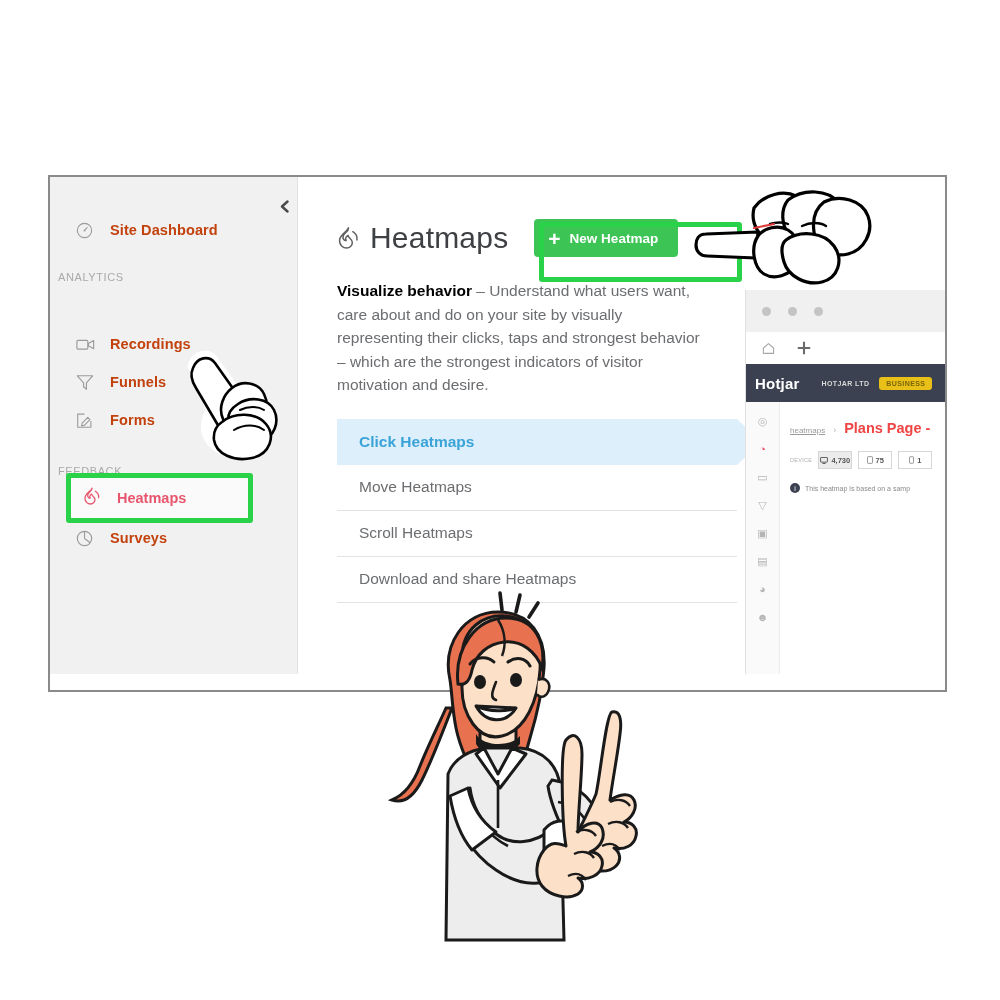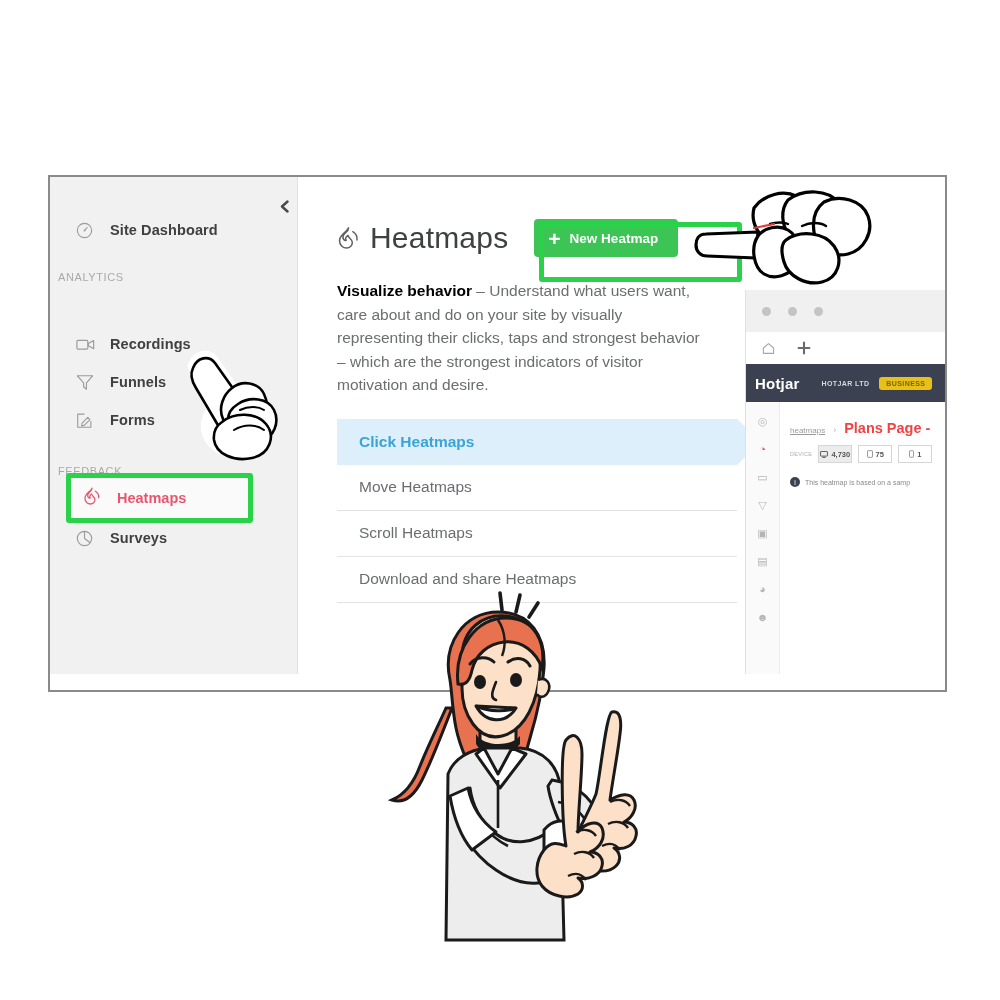--- a/index.html
+++ b/index.html
@@ -45,21 +45,21 @@
   .nav-item .ico {
     width: 26px; height: 22px;
     display: flex; align-items: center; justify-content: flex-start;
     flex: 0 0 26px;
     color: #9b9b9b;
   }
   .nav-item .lbl {
     margin-left: 8px;
     font-size: 14.5px;
     font-weight: bold;
-    color: #404040;
+    color: #c2410c;
     letter-spacing: .1px;
   }
   .nav-item.first { margin-top: 34px; }
   .nav-section {
     font-size: 11px;
     color: #a9a9a9;
     letter-spacing: .6px;
     padding-left: 8px;
     margin-top: 22px;
     margin-bottom: 4px;
@@ -186,21 +186,21 @@
     width: 34px; background: #fafafa; border-right: 1px solid #ececec;
     padding-top: 14px; display: flex; flex-direction: column; align-items: center; gap: 17px;
   }
   .pv-rail .r-ico { color:#b5b5b5; font-size: 11px; line-height: 1; }
   .pv-rail .r-ico.on { color:#e8566e; }
   .pv-main { flex: 1; padding: 18px 0 0 10px; }
   .pv-crumb { display:flex; align-items: baseline; gap: 8px; }
   .pv-crumb .c1 { font-size: 8px; color:#9a9a9a; text-decoration: underline; }
   .pv-crumb .c-sep { font-size: 9px; color:#b5b5b5; }
   .pv-crumb .c2 { font-size: 14.5px; color:#ef4444; font-weight: bold; white-space: nowrap; }
-  .pv-devices { display: flex; align-items: center; margin-top: 9px; gap: 6px; }
+  .pv-devices { display: flex; align-items: center; margin-top: 15px; gap: 6px; }
   .pv-devlabel { font-size: 5.5px; color:#b0b0b0; letter-spacing:.3px; }
   .pv-chip {
     border: 1px solid #d6d6d6; height: 18px; min-width: 34px;
     display: flex; align-items: center; justify-content: center; gap: 3px;
     font-size: 7.5px; font-weight: bold; color:#555;
   }
   .pv-chip.sel { background:#ececec; }
   .pv-note {
     margin-top: 14px; display:flex; align-items:center; gap:5px;
     font-size: 7px; color:#8a8a8a; white-space: nowrap;

